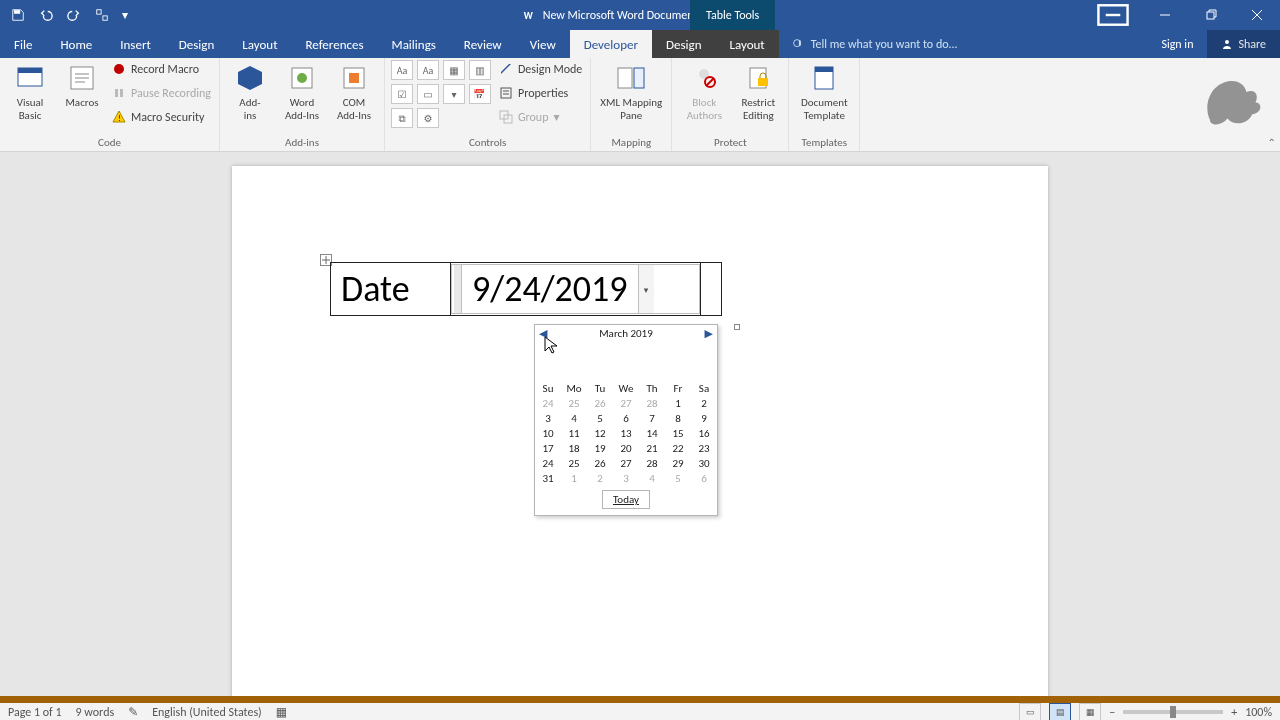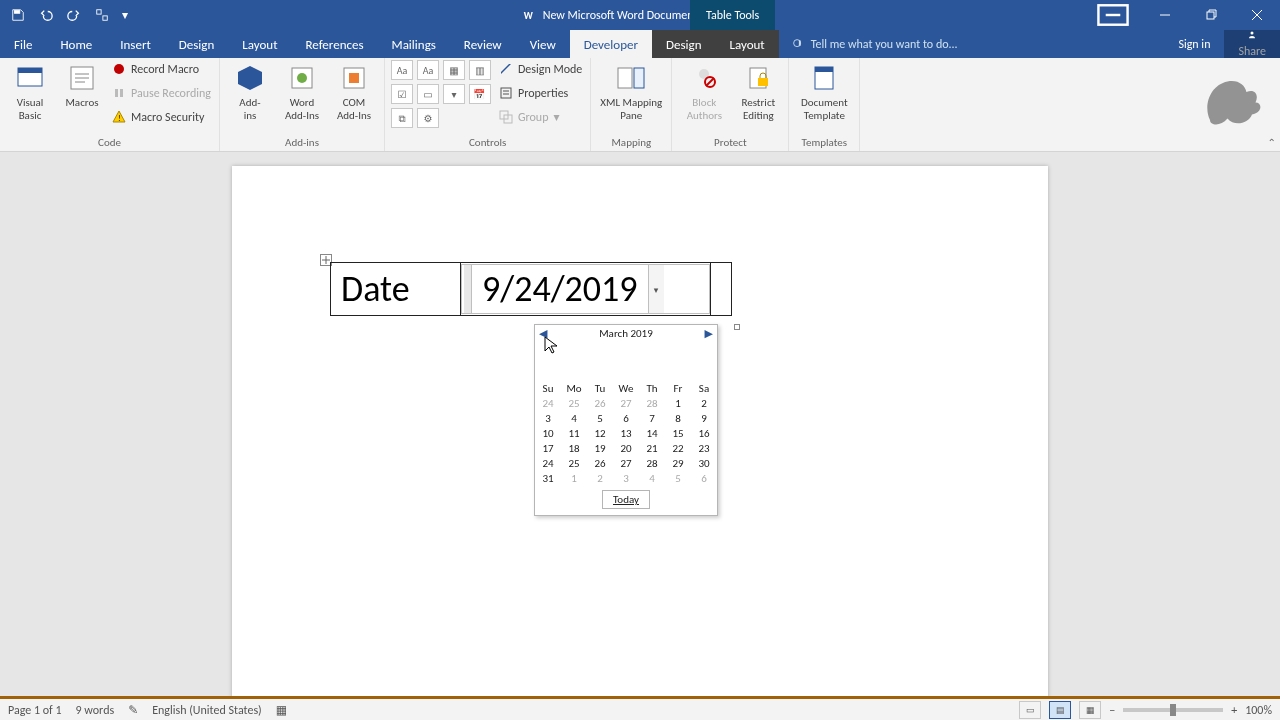--- a/index.html
+++ b/index.html
@@ -17,21 +17,21 @@
 .winbtns svg { width:12px; height:12px; stroke:#fff; fill:none; stroke-width:1; }
 .ribopt { position:absolute; right:150px; top:0; width:34px; height:30px; display:flex; align-items:center; justify-content:center; }
 
 .tabs { height:28px; background:#2b579a; display:flex; align-items:stretch; font-size:13px; }
 .tab { padding:0 14px; display:flex; align-items:center; color:#fff; cursor:pointer;text-align:right; }
 .tab.active { background:#f3f3f3; color:#2b579a; }
 .tab.ctx { background:#404040; }
 .tellme { flex:1; display:flex; align-items:center; padding-left:12px; color:#cfe0f2; font-size:12px; gap:6px; }
 .tellme svg { width:14px; height:14px; fill:#cfe0f2; }
 .signin { padding:0 14px; color:#fff; display:flex; align-items:center; font-size:12px; }
-.share { background:#1e3f73; padding:0 14px; color:#a3a3a3; display:flex; align-items:center; gap:5px; font-size:12px;flex-direction:column; }
+.share { background:#1e3f73; padding:0 14px; color:#e5e5e5; display:flex; align-items:center; gap:5px; font-size:12px; }
 
 .ribbon { height:94px; background:#f3f3f3; border-bottom:1px solid #d4d4d4; display:flex; position:relative; }
 .group { border-right:1px solid #e1e1e1; display:flex; flex-direction:column; padding:2px 6px 0 6px; }
 .group-body { flex:1; display:flex; align-items:flex-start; gap:4px; }
 .group-label { font-size:11px; color:#666; text-align:center; padding-bottom:2px; }
 .bigbtn { display:flex; flex-direction:column; align-items:center; justify-content:flex-start; width:48px; padding-top:2px; font-size:11px; color:#444; text-align:center; line-height:1.2; cursor:pointer; }
 .bigbtn.disabled { color:#aaa; }
 .bigbtn .ico { width:32px; height:32px; margin-bottom:2px; display:flex; align-items:center; justify-content:center; }
 .stack { display:flex; flex-direction:column; gap:2px; font-size:12px; color:#444; padding-top:2px; }
 .stack .row { display:flex; align-items:flex-start; gap:5px; height:22px; padding:0 2px; cursor:pointer; white-space:nowrap; }
@@ -58,21 +58,21 @@
 .cal-head .nav { color:#2b579a; cursor:pointer; font-size:11px; }
 .cal-grid { width:100%; border-collapse:collapse;margin-top:39px; }
 .cal-grid th, .cal-grid td { width:14.28%; text-align:center; padding:1px 0; font-weight:normal; font-size:11px; }
 .cal-grid td.dim { color:#aaa; }
 .cal-today { text-align:center; padding:4px 0 6px; }
 .cal-today span { border:1px solid #b5b5b5; padding:2px 10px; cursor:pointer; display:inline-block; text-decoration:underline; }
 
 .cursor-arrow { position:absolute; left:312px; top:170px; z-index:5; }
 .cursor-arrow svg { width:14px; height:18px; }
 
-.statusbar { position:absolute; left:0; right:0; bottom:0; height:24px; background:#f3f3f3; border-top:3px solid #a16207; display:flex; align-items:center; font-size:12px; color:#555; padding:0 8px; gap:14px; }
+.statusbar { position:absolute; left:0; right:0; bottom:0; height:24px; background:#f3f3f3; border-top:7px solid #a16207; display:flex; align-items:center; font-size:12px; color:#555; padding:0 8px; gap:14px; }
 .statusbar .right { margin-left:auto; display:flex; align-items:center; gap:8px; }
 .viewbtn { width:22px; height:18px; border:1px solid #c8c8c8; display:flex; align-items:center; justify-content:center; font-size:9px; }
 .viewbtn.active { background:#d0e3f7; border-color:#2b579a; }
 .zoom-slider { width:100px; height:4px; background:#c8c8c8; position:relative; }
 .zoom-slider::after { content:""; position:absolute; left:50%; top:-4px; width:6px; height:12px; background:#888; transform:translateX(-50%); }
 </style>
 </head>
 <body>
 
 <div class="titlebar">
@@ -356,21 +356,21 @@
 <div class="workspace">
   <div class="page">
     <div class="tbl-anchor">
         <svg viewBox="0 0 8 8">
           <path d="M4 0v8M0 4h8" stroke="#666"></path>
         </svg>
       </div>
     <table class="tbl">
       <tbody>
           <tr>
-        <td style="width:130px">Date</td>
+        <td style="width:120px">Date</td>
         <td style="width:250px;padding:0;">
           <div class="cc-wrap">
             <div class="cc-handle"></div>
             <span style="font-size:36px;padding:2px 6px">9/24/2019</span>
             <div class="cc-drop">▾</div>
           </div>
         </td>
         <td style="width:12px"></td>
       </tr>
     </tbody>

